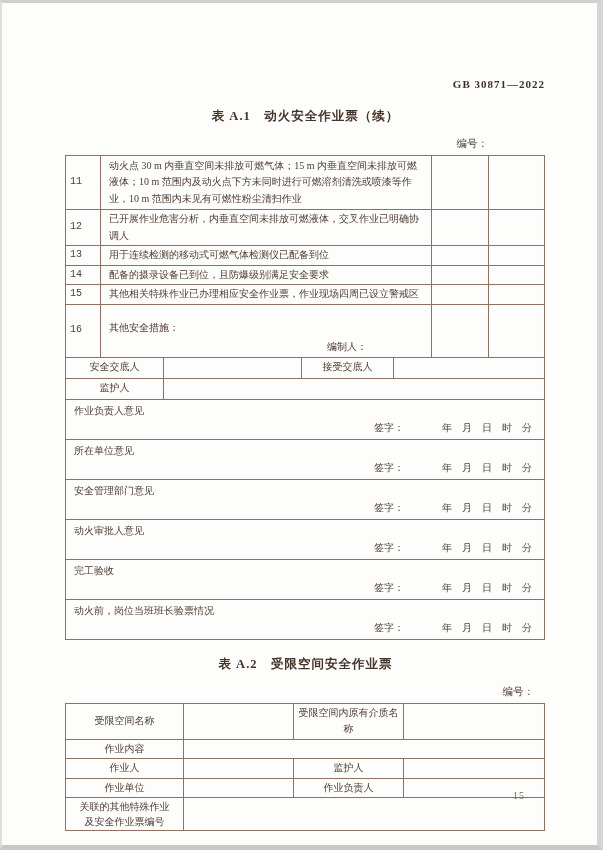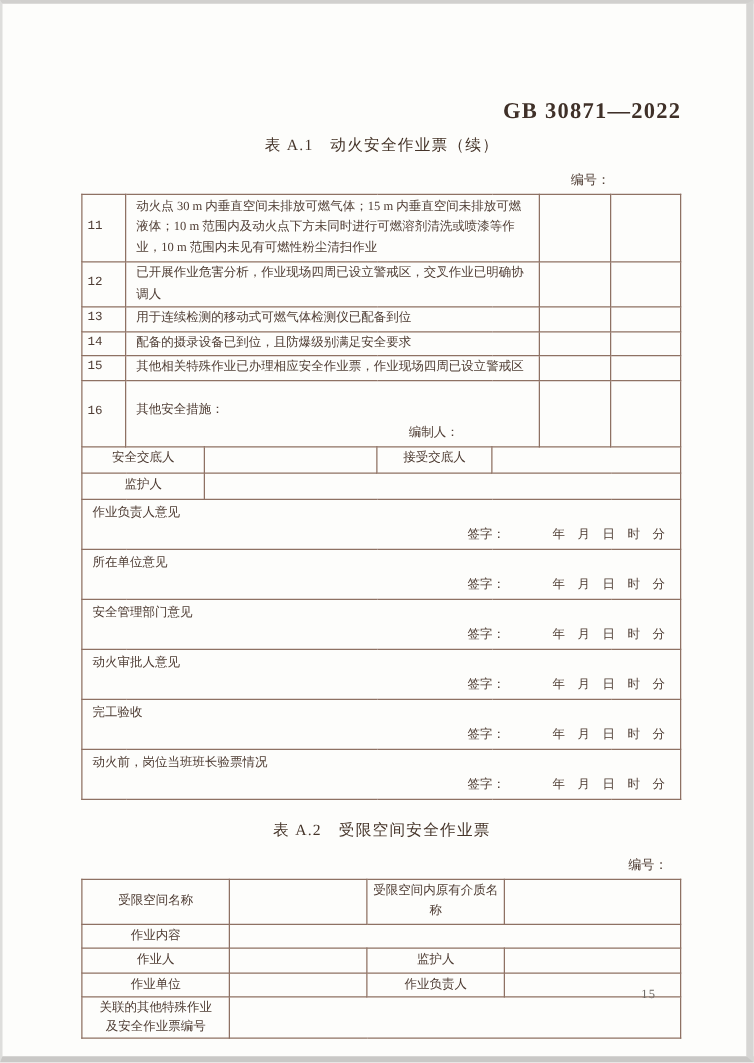--- a/index.html
+++ b/index.html
@@ -16,30 +16,30 @@
     background: #fdfdfb;
     border-top: 3px solid #d1d0ce;
     border-left: 2px solid #dededc;
     border-right: 6px solid #d6d5d3;
     border-bottom: 5px solid #c9c8c6;
     color: #4e3c33;
   }
   .gb-code {
     position: absolute;
     top: 75px; right: 52px;
-    font-size: 18px;
+    font-size: 11px;
     font-weight: 700;
     letter-spacing: 1px;
     color: #3f3028;
   }
   .content { position: absolute; top: 0; left: 63px; width: 481px; }
   .tbl-title {
     text-align: center;
     font-size: 12.5px;
-    font-weight: 400;
+    font-weight: 700;
     color: #453429;
     letter-spacing: 1px;
   }
   .tbl-title.a1 { margin-top: 105px; }
   .tbl-title.a2 { margin-top: 16px; }
   .bianhao {
     font-size: 10.5px;
     text-align: right;
     margin-top: 12px;
     margin-bottom: 4px;
@@ -126,21 +126,21 @@
       <tbody>
 
       <tr style="height:54px">
         <td class="num">11</td>
         <td colspan="4" class="measure-text">动火点 30 m 内垂直空间未排放可燃气体；15 m 内垂直空间未排放可燃液体；10 m 范围内及动火点下方未同时进行可燃溶剂清洗或喷漆等作业，10 m 范围内未见有可燃性粉尘清扫作业</td>
         <td></td>
         <td></td>
       </tr>
       <tr style="height:18px">
         <td class="num">12</td>
-        <td colspan="4" class="measure-text">已开展作业危害分析，作业现场四周已设立警戒区，交叉作业已明确协调人</td>
+        <td colspan="4" class="measure-text">已开展作业危害分析，内垂直空间未排放可燃液体，交叉作业已明确协调人</td>
         <td></td>
         <td></td>
       </tr>
       <tr style="height:18px">
         <td class="num">13</td>
         <td colspan="4" class="measure-text">用于连续检测的移动式可燃气体检测仪已配备到位</td>
         <td></td>
         <td></td>
       </tr>
       <tr style="height:18px">

